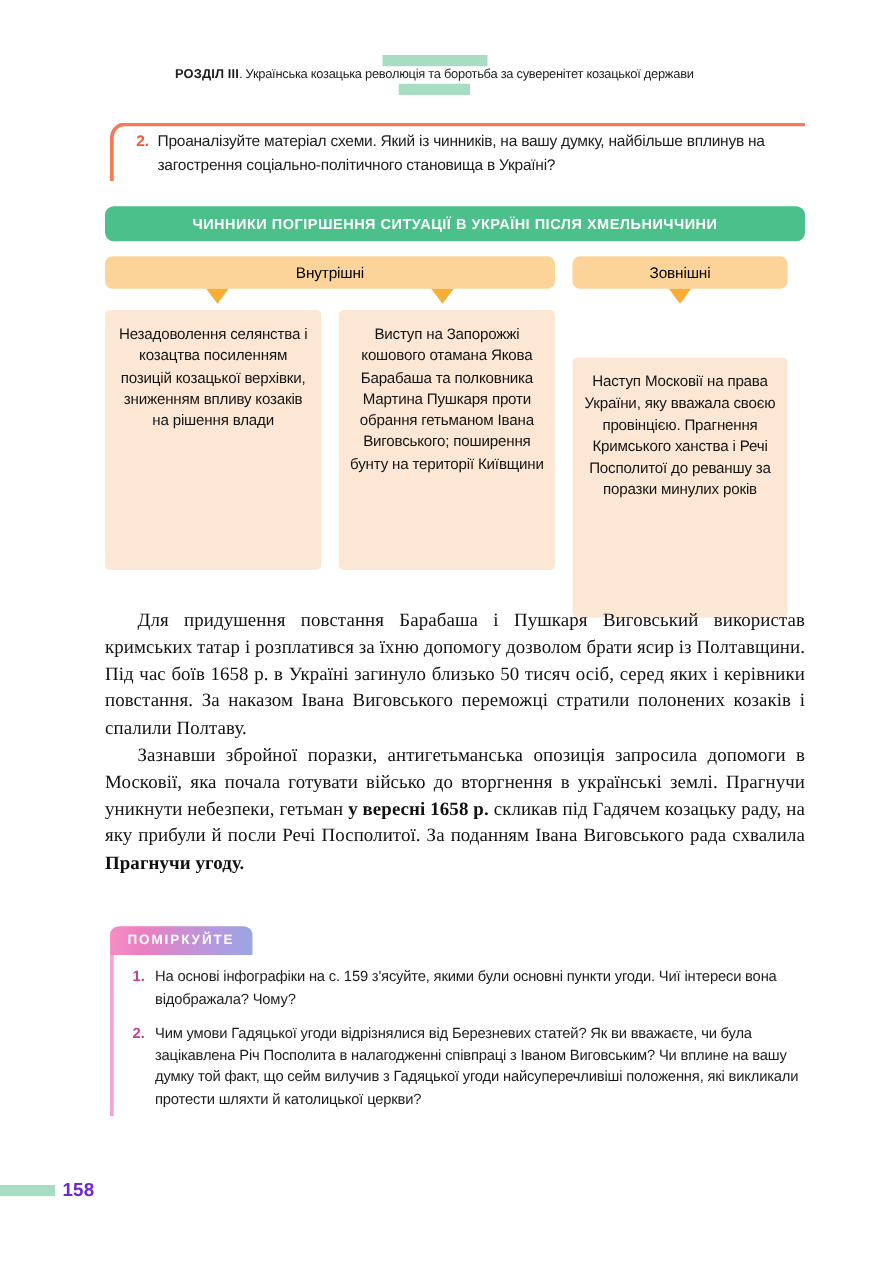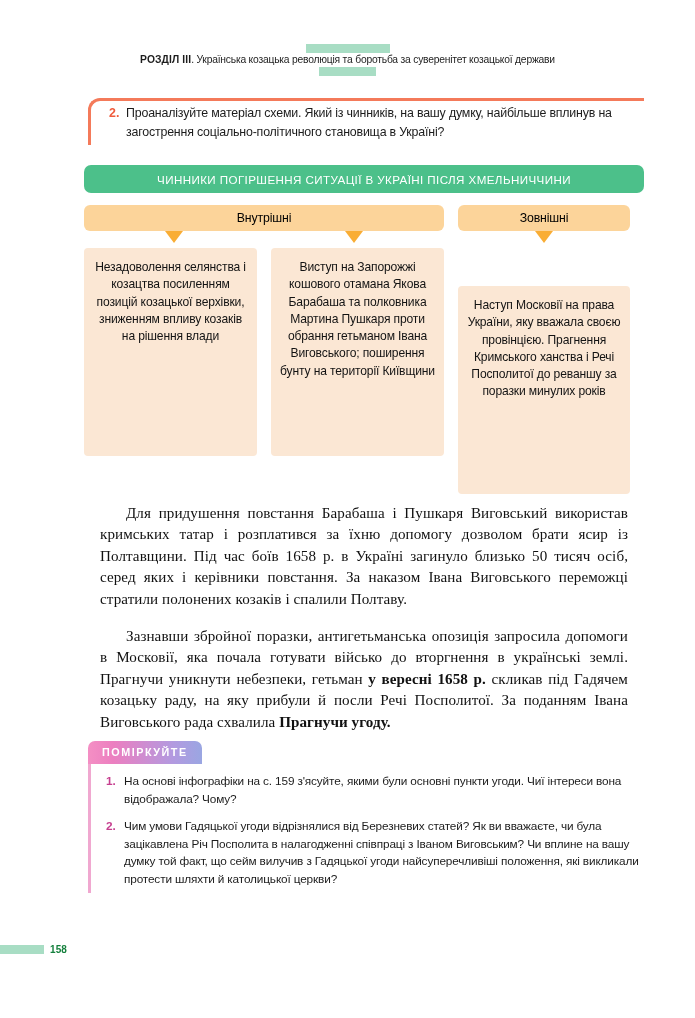--- a/index.html
+++ b/index.html
@@ -93,21 +93,21 @@
     width: 560px;
   }
   .scheme-banner {
     background: #4cc08a;
     border-radius: 7px;
     height: 28px;
     display: flex;
     align-items: center;
     justify-content: center;
     color: #ffffff;
-    font-weight: normal;
+    font-weight: bold;
     font-size: 11.6px;
     letter-spacing: 0.035em;
     white-space: nowrap;
   }
   .scheme-groups {
     display: flex;
     margin-top: 12px;
     gap: 14px;
   }
   .group {
@@ -173,21 +173,21 @@
     left: 84px;
     width: 560px;
     font-family: "Liberation Serif", serif;
     font-size: 15.1px;
     line-height: 21.4px;
     text-align: justify;
     color: #111111;
     letter-spacing: 0.005em;
   }
   .prose p {
-    margin: 16px;
+    margin: 0;
     text-indent: 26px;
   }
   .prose p + p { margin-top: 1px; }
   .prose b { font-weight: bold; }
 
   
   .ponder {
     position: absolute;
     top: 741px;
     left: 88px;
@@ -238,22 +238,22 @@
     display: flex;
     align-items: center;
   }
   .folio-rule {
     width: 44px;
     height: 9px;
     background: #a8ddc4;
   }
   .folio-num {
     font-weight: bold;
-    font-size: 10px;
-    color: #15803d;
+    font-size: 15px;
+    color: #6d28d9;
     padding-left: 6px;
     letter-spacing: 0.01em;
   }
 </style>
 </head>
 <body>
 
 <div class="running-head">
   <div class="head-rule-left"></div>
   <div class="head-text"><span class="head-strong">РОЗДІЛ III</span><span>. Українська козацька революція та боротьба за суверенітет козацької держави</span></div>

